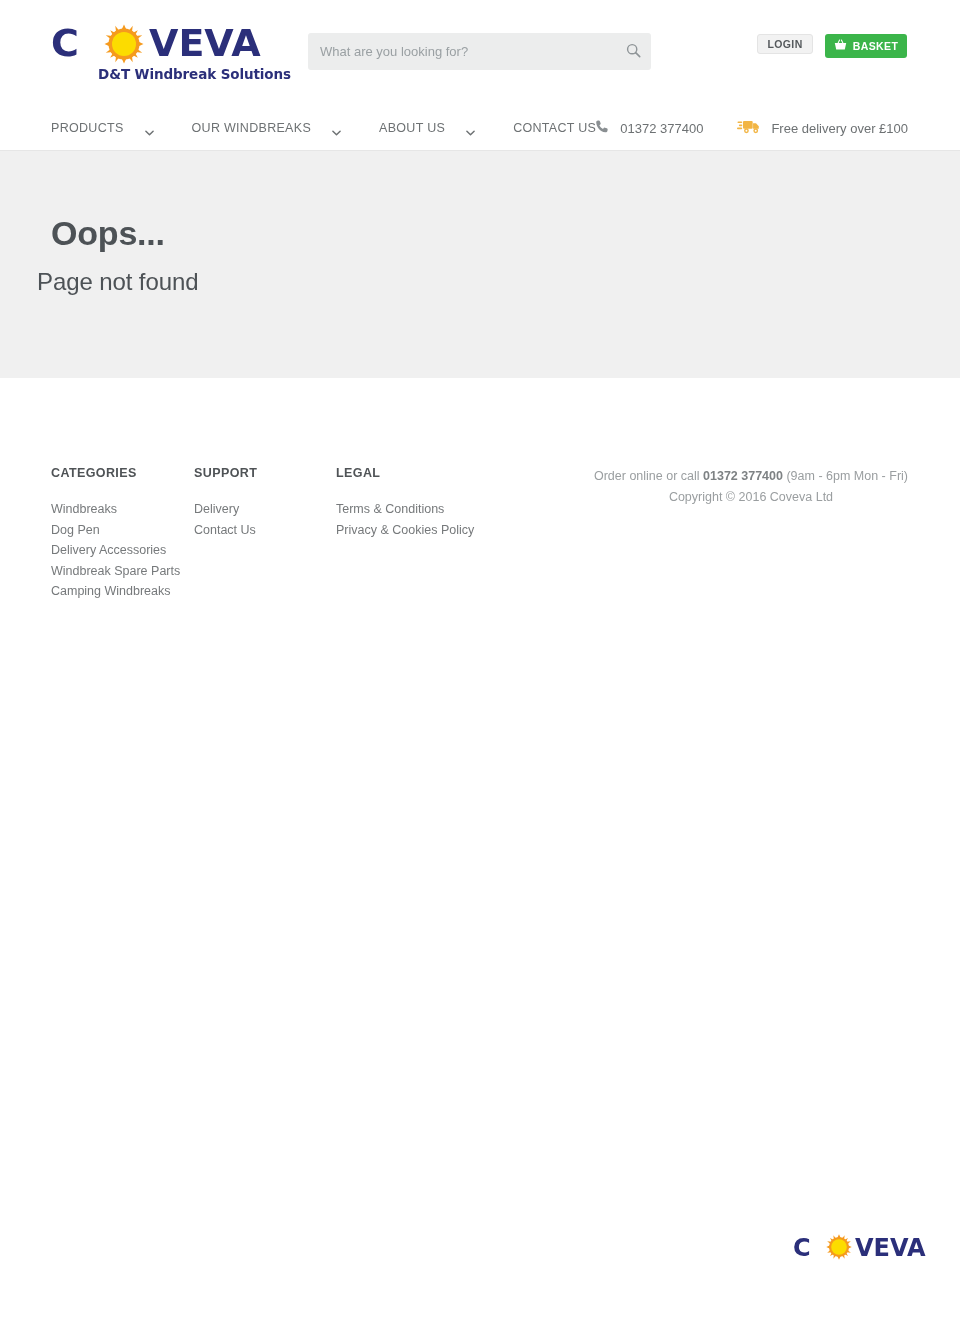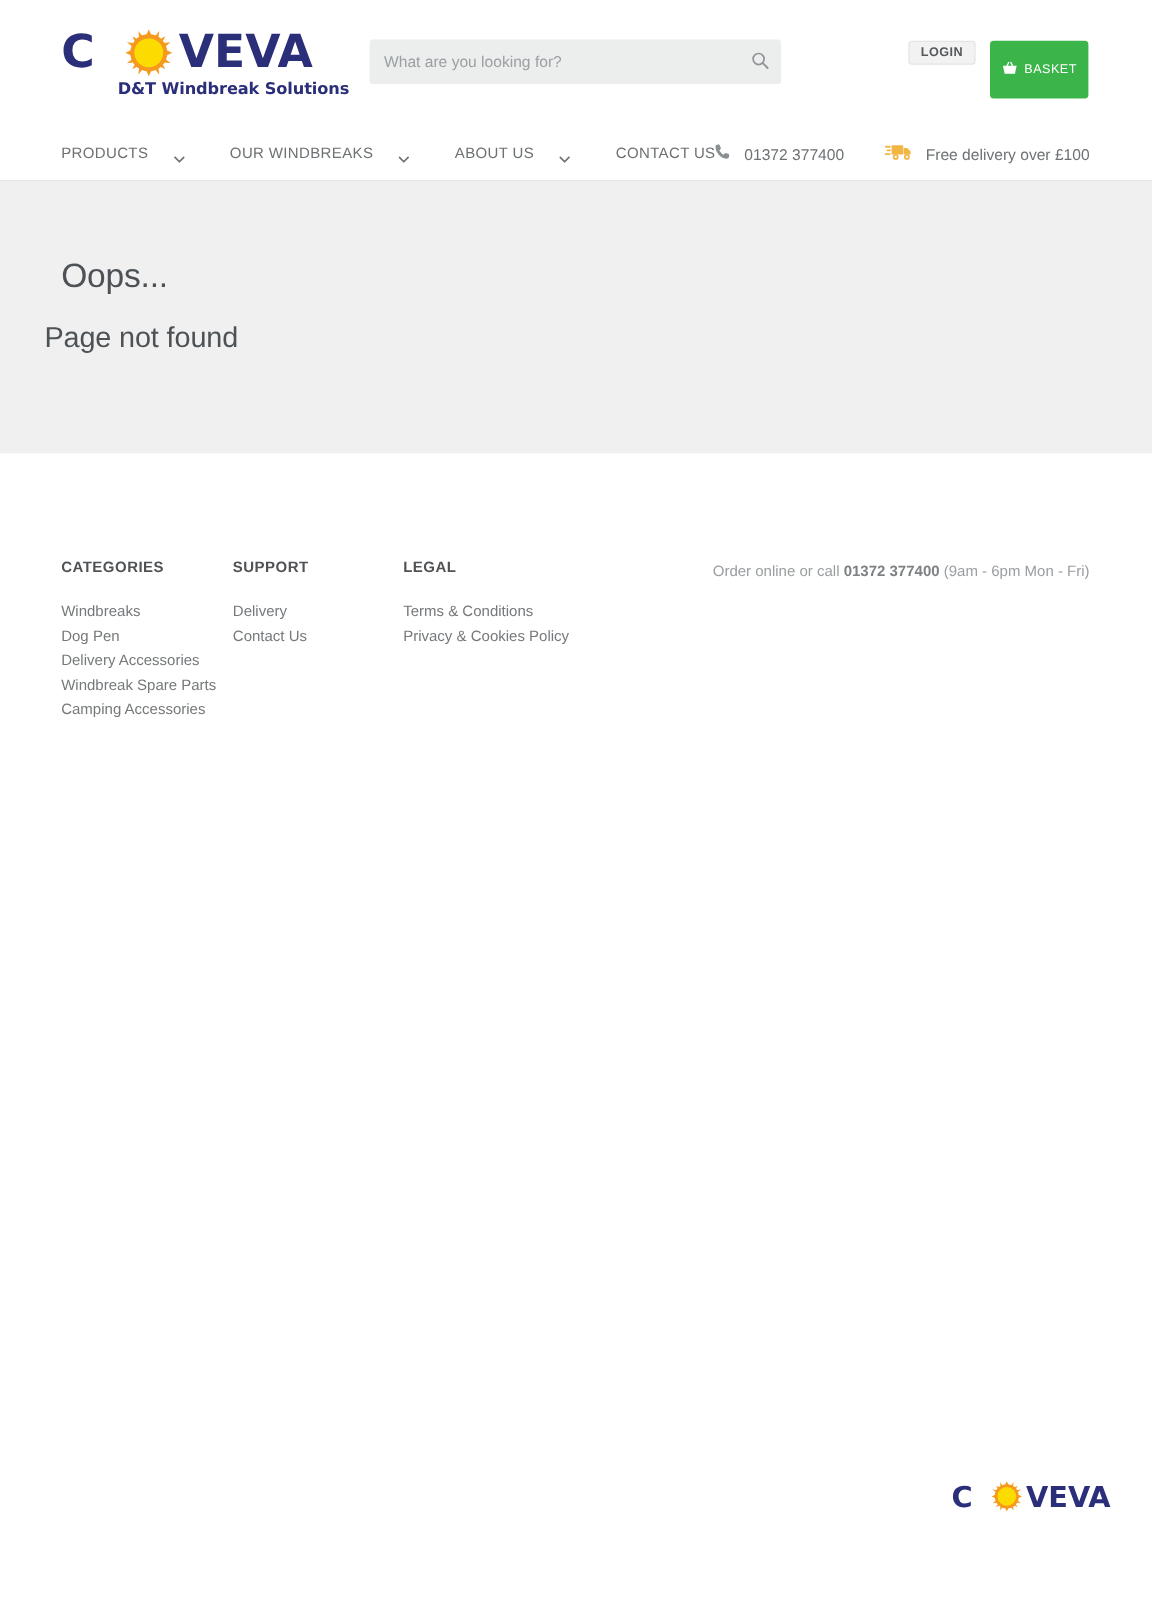--- a/index.html
+++ b/index.html
@@ -80,27 +80,27 @@
     background:#f2f2f2;
     border: 1px solid #e4e4e4;
     border-radius: 3px;
     font-family:"Liberation Sans", sans-serif;
     font-size: 10.5px; font-weight: 700; letter-spacing: 0.4px;
     color:#55595c; cursor:pointer;
     display:flex; align-items:center; justify-content:center;
   }
   .basket-btn {
     position:absolute; left: 825px; top: 34px;
-    width: 82px; height: 48px;
+    width: 82px; height: 24px;
     background:#3bb54a;
     border: 0; border-radius: 3px;
     color:#fff; cursor:pointer;
     display:flex; align-items:center; justify-content:center; gap:6px;
     font-family:"Liberation Sans", sans-serif;
-    font-size: 10.5px; font-weight:400; letter-spacing:0.4px;
+    font-size: 10.5px; font-weight:700; letter-spacing:0.4px;
   }
 
   
   .nav-bar {
     position:absolute; left:0; top:106px; width:960px; height:44px;
     background:#fff;
   }
   .nav-items { position:absolute; left:51px; top:0; height:44px; display:flex; align-items:center; }
   .nav-item {
     display:flex; align-items:center; gap:21px;
@@ -117,21 +117,21 @@
 
   
   .hero {
     position:absolute; left:0; top:150px; width:960px; height:228px;
     background:#f0f0f0;
     border-top:1px solid #e6e6e6;
   }
   .hero-title {
     position:absolute; left:51px; top:63px;
     font-family:"Liberation Sans", sans-serif;
-    font-size: 28px; font-weight:400; color:#4d5256; letter-spacing:-0.2px;
+    font-size: 34px; font-weight:700; color:#4d5256; letter-spacing:-0.2px;
   }
   .hero-sub {
     position:absolute; left:37px; top:117px;
     font-family:"Liberation Sans", sans-serif;
     font-size: 24px; font-weight:400; color:#4d5256; letter-spacing:-0.1px;
   }
 
   
   .footer { position:absolute; left:0; top:378px; width:960px; height:953px; background:#fff; }
   .fcol { position:absolute; top: 88px; }
@@ -307,37 +307,38 @@
   </div>
 
   <div class="footer">
 
     <div class="fcol categories">
       <h4>CATEGORIES</h4>
       <a>Windbreaks</a>
       <a>Dog Pen</a>
       <a>Delivery Accessories</a>
       <a>Windbreak Spare Parts</a>
-      <a>Camping Accessories</a>
+      <a>Camping Windbreaks</a>
     </div>
 
     <div class="fcol legal">
       <h4>LEGAL</h4>
       <a>Terms &amp; Conditions</a>
       <a>Privacy &amp; Cookies Policy</a>
     </div>
 
     <div class="fcol support">
       <h4>SUPPORT</h4>
       <a>Delivery</a>
       <a>Contact Us</a>
     </div>
 
     <div class="footer-right">
       <div><span>Order online or call </span><span class="phone-strong">01372 377400</span><span> (9am - 6pm Mon - Fri)</span></div>
+      <div>Copyright © 2016 Coveva Ltd</div>
     </div>
 
     <a class="footer-logo">
       <div class="flogo-word">
         <span class="flogo-c">C</span>
         <span class="fsun">
           <svg viewBox="0 0 40 40" aria-hidden="true">
             <g fill="#f59a1e">
               <circle cx="20" cy="20" r="15.5"></circle>
               <polygon points="20,0.5 23,7 17,7"></polygon>

